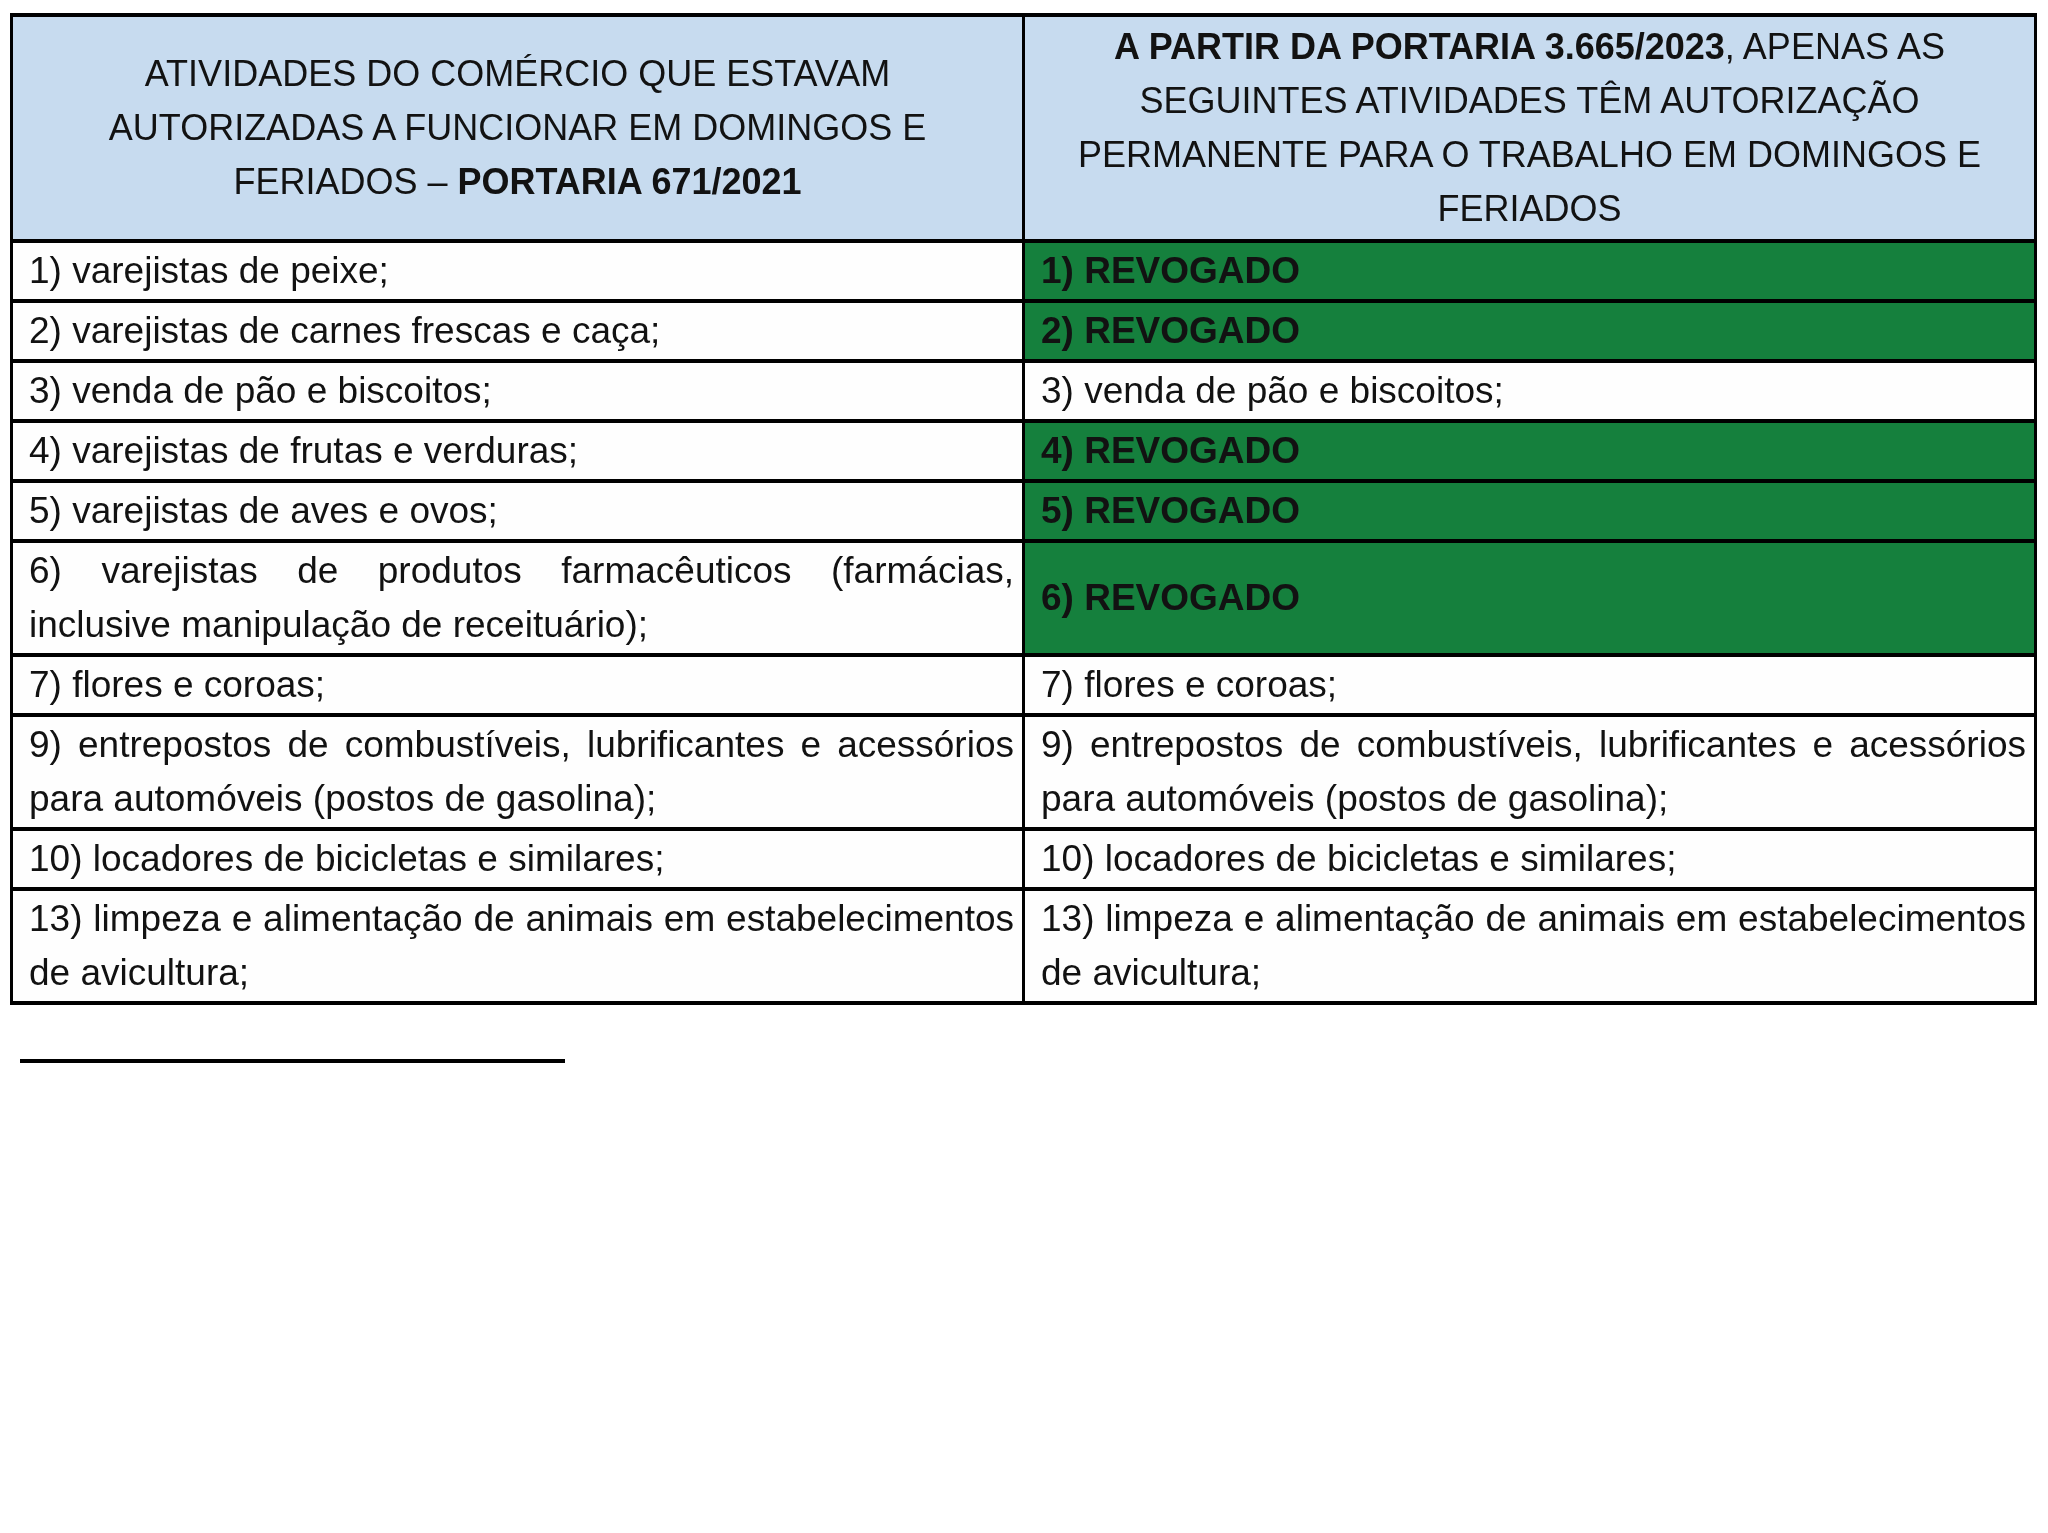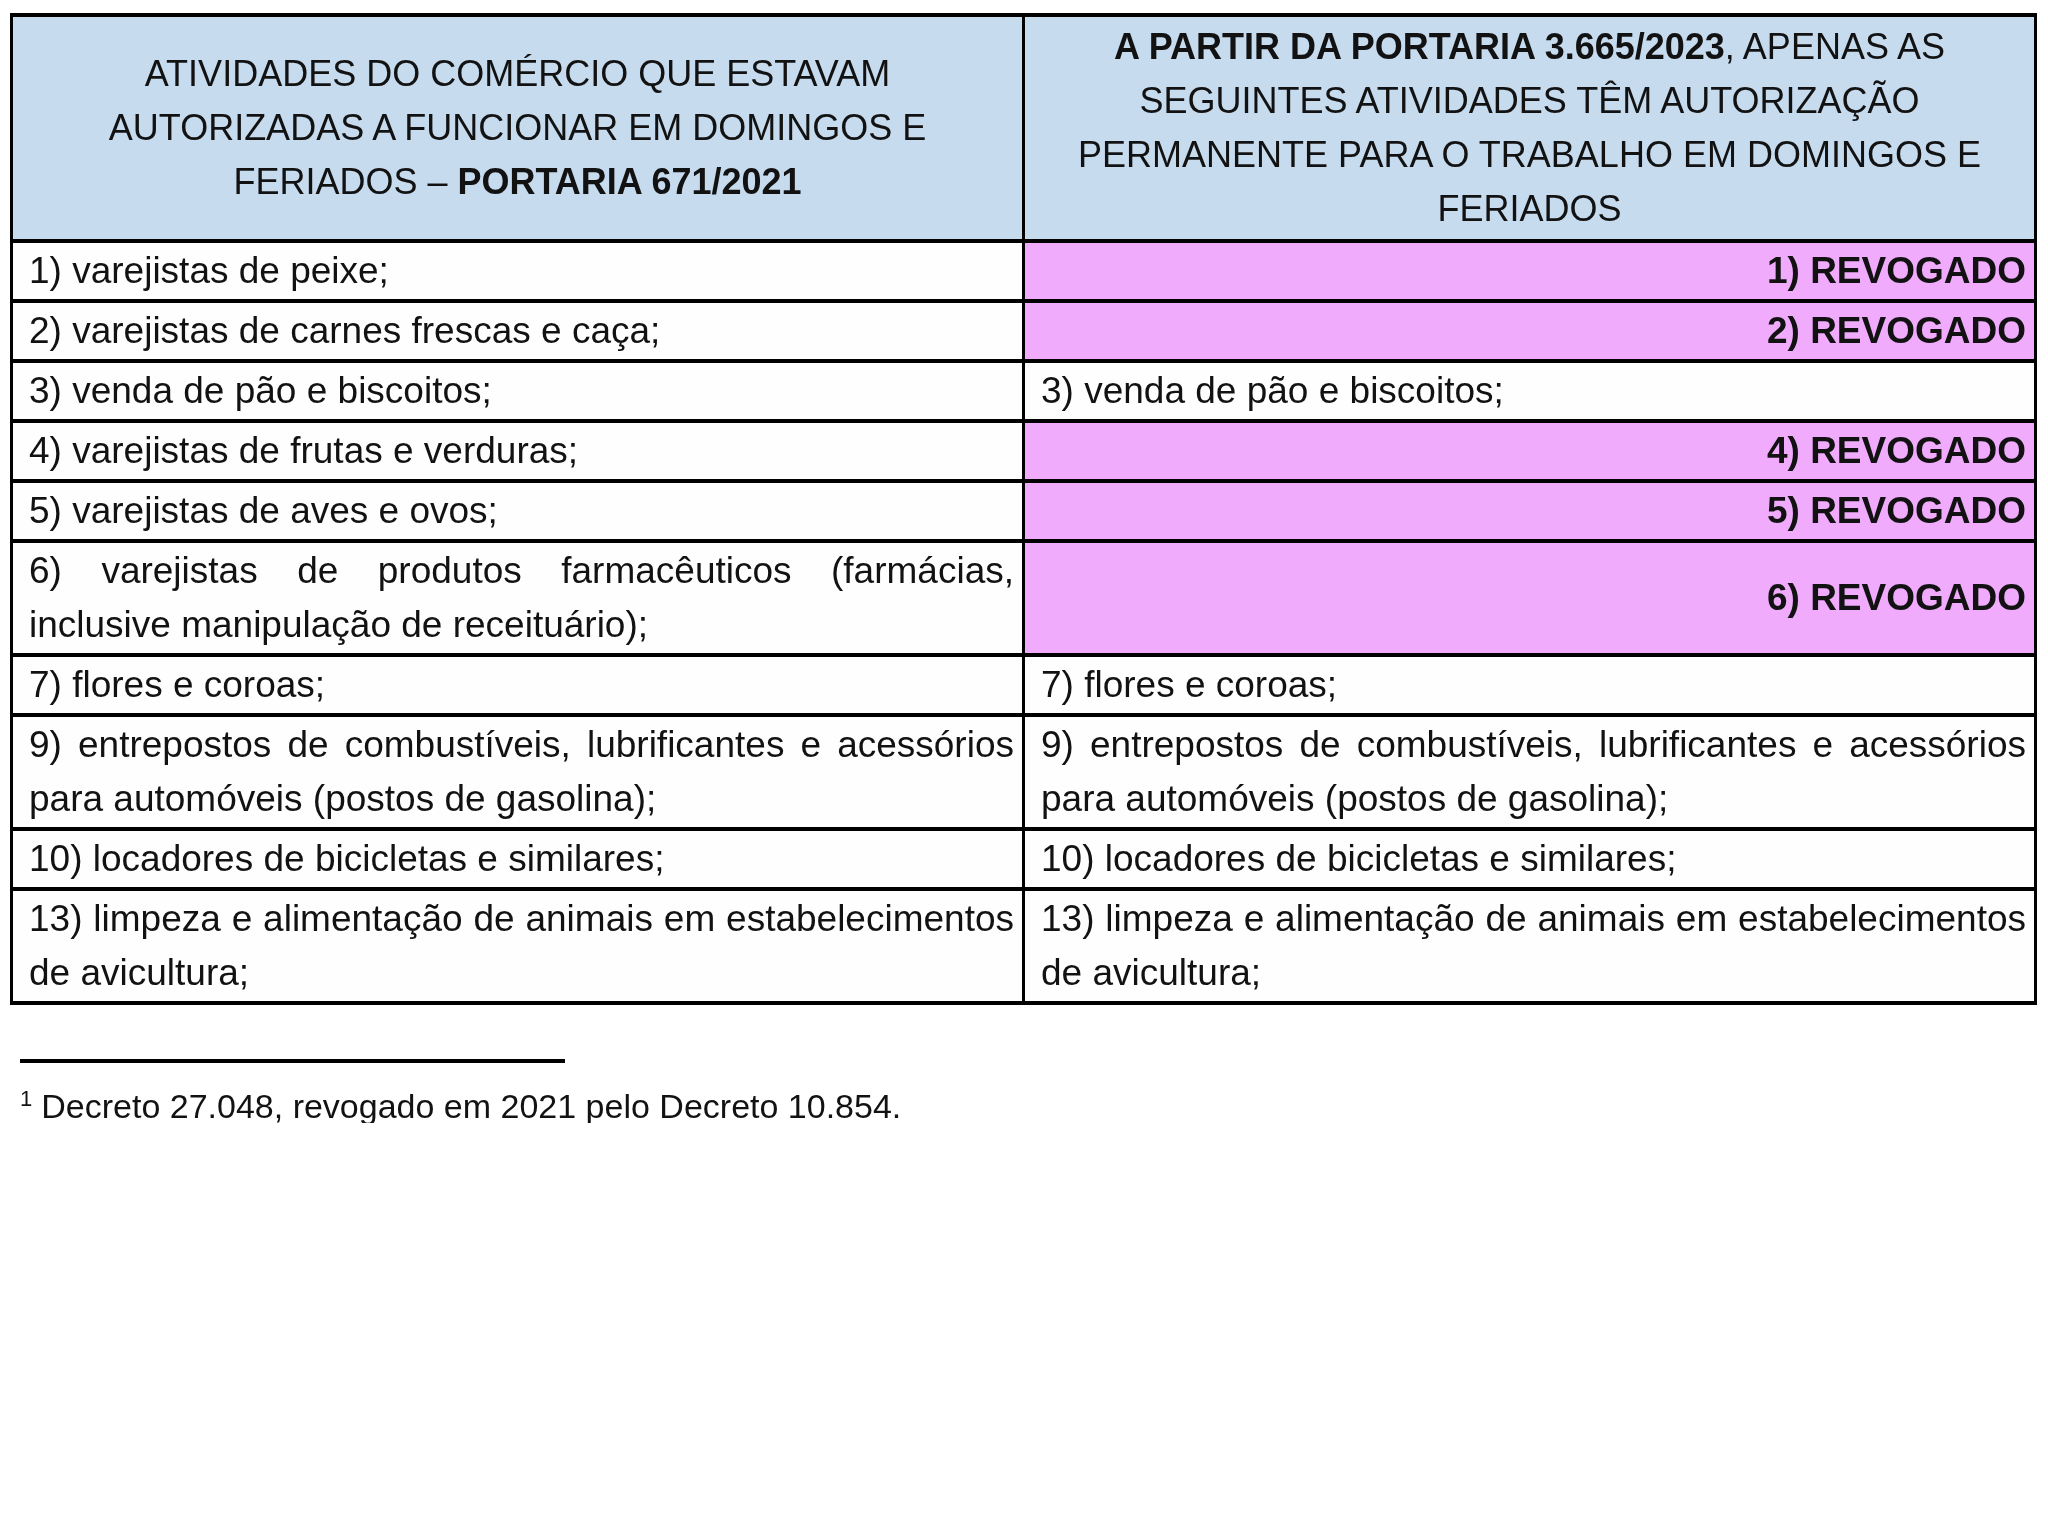--- a/index.html
+++ b/index.html
@@ -42,23 +42,23 @@
   td.cell {
     background: #fefefe;
     font-size: 37px;
     line-height: 54px;
     font-weight: 400;
     text-align: justify;
     padding: 1px 8px 1px 16px;
     color: #121212;
   }
   td.cell.revoked {
-    background: #f0abfc;
+    background: #15803d;
     font-weight: 700;
-    text-align: right;
+    text-align: left;
   }
   .footnotes {
     margin-top: 54px;
     margin-left: 10px;
   }
   .fn-sep {
     width: 545px;
     border-top: 4px solid #000000;
     margin-bottom: 20px;
   }
@@ -132,16 +132,15 @@
       </tr>
       <tr>
         <td class="cell">13) limpeza e alimentação de animais em estabelecimentos de avicultura;</td>
         <td class="cell">13) limpeza e alimentação de animais em estabelecimentos de avicultura;</td>
       </tr>
     </tbody>
   </table>
 
   <div class="footnotes">
     <div class="fn-sep"></div>
-    <p class="fn"><sup>1</sup><span>Decreto 27.048, revogado em 2021 pelo Decreto 10.854.</span></p>
   </div>
 
 </div>
 
 </body></html>

